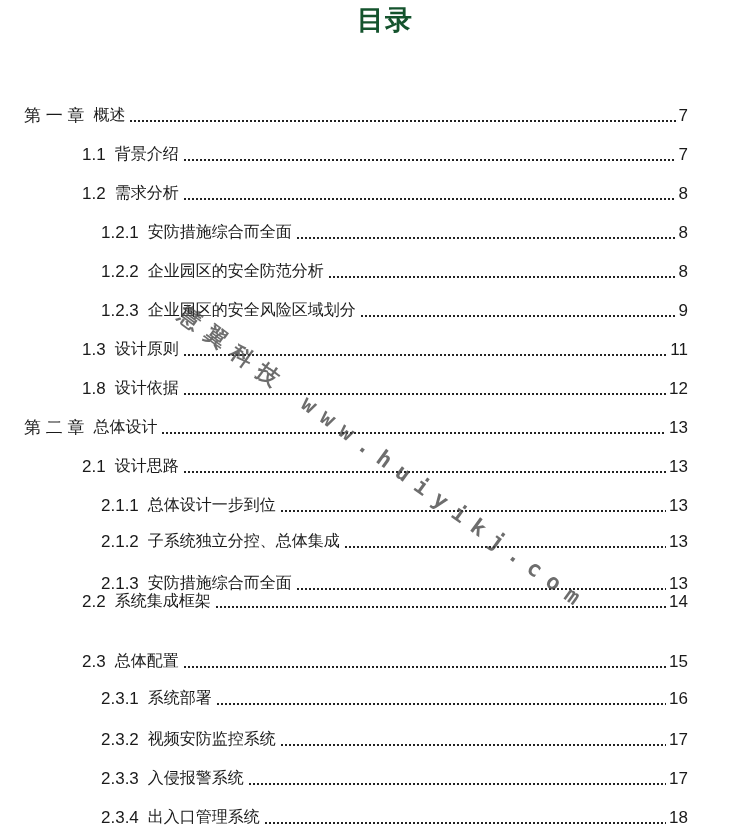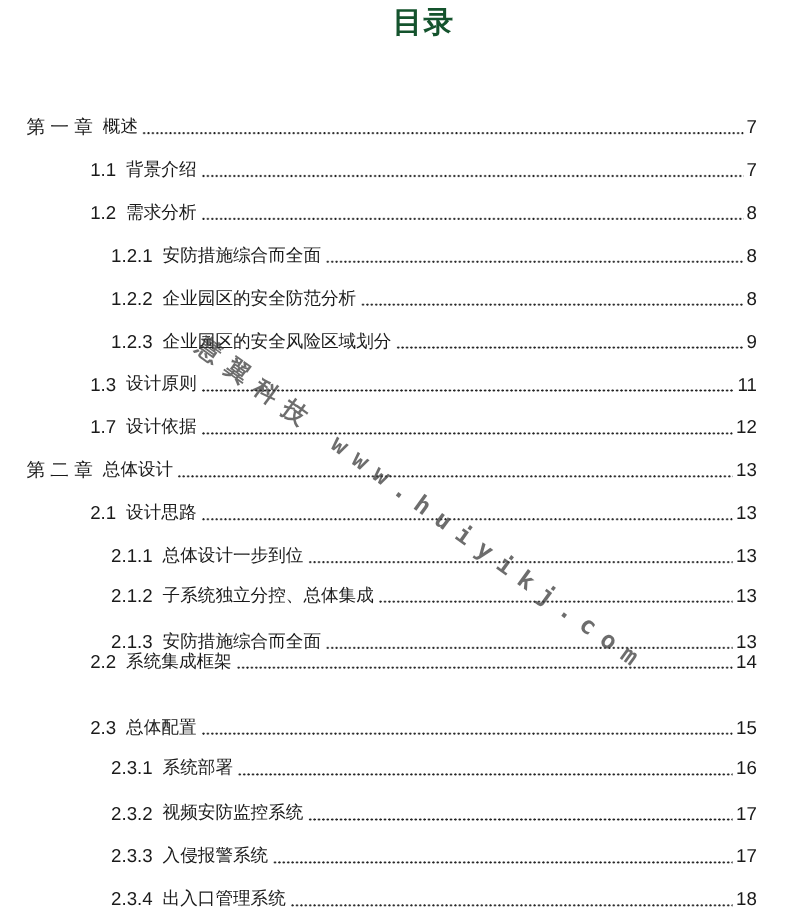--- a/index.html
+++ b/index.html
@@ -66,21 +66,21 @@
     <span class="leader"></span>
     <span class="page">9</span>
   </div>
   <div class="row lvl1" style="top:234px">
     <span class="num">1.3</span>
     <span class="label">设计原则</span>
     <span class="leader"></span>
     <span class="page">11</span>
   </div>
   <div class="row lvl1" style="top:273px">
-    <span class="num">1.7</span>
+    <span class="num">1.8</span>
     <span class="label">设计依据</span>
     <span class="leader"></span>
     <span class="page">12</span>
   </div>
   <div class="row lvl0" style="top:312px">
     <span class="num">第 二 章</span>
     <span class="label">总体设计</span>
     <span class="leader"></span>
     <span class="page">13</span>
   </div>

